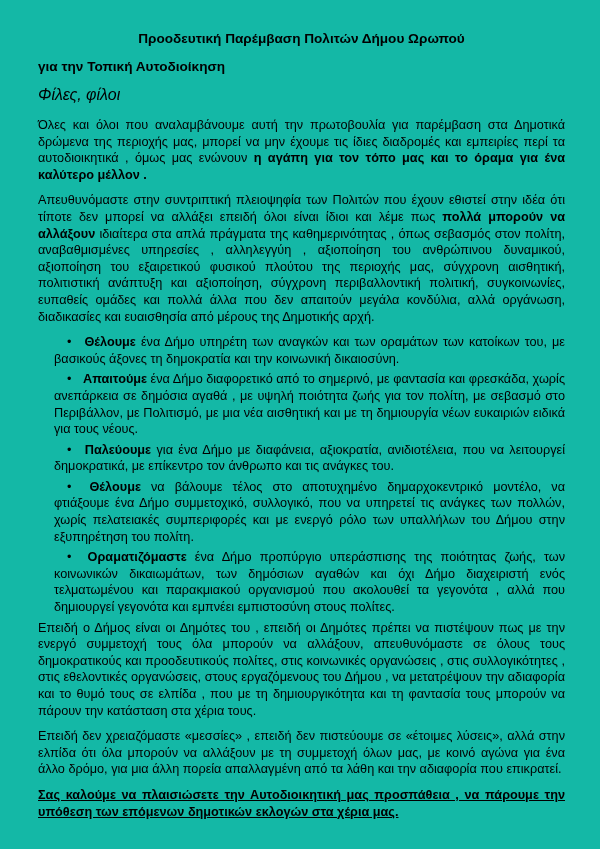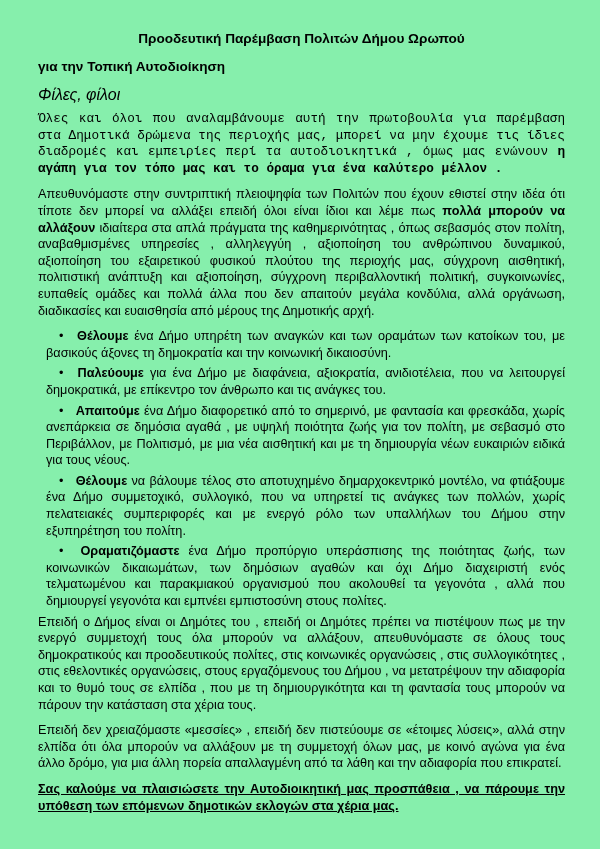--- a/index.html
+++ b/index.html
@@ -7,21 +7,21 @@
     background: #ffffff;
     font-family: "Liberation Sans", "DejaVu Sans", sans-serif;
     color: #000000;
     -webkit-font-smoothing: antialiased;
   }
   .page {
     position: relative;
     width: 600px;
     height: 849px;
     margin: 0 auto;
-    background: #86efac;
+    background: #14b8a6;
     box-sizing: border-box;
     padding: 30px 35px 0 38px;
     overflow: hidden;
   }
   .doc-title {
     font-size: 13.6px;
     font-weight: bold;
     text-align: center;
     margin: 0;
     line-height: 17px;
@@ -38,45 +38,45 @@
     font-style: italic;
     margin: 12px 0 0 0;
     line-height: 16px;
   }
   .para, .bullet, .closing {
     font-size: 12.7px;
     line-height: 16.6px;
     text-align: justify;
     margin: 0 0 9px 0;
   }
-  .para.first { margin-top: 8px; font-family: Liberation Mono, monospace; }
+  .para.first { margin-top: 14px; }
   .bullet {
-    margin: 0 0 4px 8px;
+    margin: 0 0 4px 16px;
     text-indent: 13px;
   }
   .bullet .dot { letter-spacing: 4px; }
   .closing { font-weight: bold; text-decoration: underline; }
   .b { font-weight: bold; }
 </style>
 </head>
 <body>
 
 <div class="page">
   <h1 class="doc-title">Προοδευτική Παρέμβαση Πολιτών Δήμου Ωρωπού</h1>
   <h2 class="doc-subtitle">για την Τοπική Αυτοδιοίκηση</h2>
 
   <p class="salutation">Φίλες, φίλοι</p>
 
   <p class="para first"><span>Όλες και όλοι που αναλαμβάνουμε αυτή την πρωτοβουλία για παρέμβαση στα Δημοτικά δρώμενα της περιοχής μας, μπορεί να μην έχουμε τις ίδιες διαδρομές και εμπειρίες περί τα αυτοδιοικητικά , όμως μας ενώνουν </span><span class="b">η αγάπη για τον τόπο μας και το όραμα για ένα καλύτερο μέλλον .</span></p>
 
   <p class="para"><span>Απευθυνόμαστε στην συντριπτική πλειοψηφία των Πολιτών που έχουν εθιστεί στην ιδέα ότι τίποτε δεν μπορεί να αλλάξει επειδή όλοι είναι ίδιοι  και λέμε πως </span><span class="b">πολλά μπορούν να αλλάξουν</span><span> ιδιαίτερα στα απλά πράγματα της καθημερινότητας , όπως σεβασμός στον πολίτη, αναβαθμισμένες υπηρεσίες , αλληλεγγύη , αξιοποίηση του ανθρώπινου δυναμικού, αξιοποίηση του εξαιρετικού φυσικού πλούτου της περιοχής μας, σύγχρονη αισθητική, πολιτιστική ανάπτυξη και αξιοποίηση, σύγχρονη περιβαλλοντική πολιτική, συγκοινωνίες, ευπαθείς ομάδες και πολλά άλλα που δεν απαιτούν μεγάλα κονδύλια, αλλά οργάνωση, διαδικασίες και ευαισθησία από μέρους της Δημοτικής αρχή.</span></p>
 
   <p class="bullet"><span class="dot">•  </span><span class="b">Θέλουμε</span><span> ένα Δήμο  υπηρέτη των αναγκών  και των  οραμάτων των κατοίκων του, με βασικούς άξονες τη δημοκρατία και την κοινωνική δικαιοσύνη.</span></p>
+  <p class="bullet"><span class="dot">•  </span><span class="b">Απαιτούμε</span><span> ένα Δήμο διαφορετικό από το σημερινό, με φαντασία και φρεσκάδα, χωρίς ανεπάρκεια σε δημόσια αγαθά , με υψηλή ποιότητα ζωής για τον πολίτη, με σεβασμό στο Περιβάλλον, με Πολιτισμό, με μια νέα αισθητική  και με τη δημιουργία νέων ευκαιριών ειδικά για τους νέους.</span></p>
   <p class="bullet"><span class="dot">•  </span><span class="b">Παλεύουμε</span><span> για ένα Δήμο με διαφάνεια, αξιοκρατία, ανιδιοτέλεια, που να λειτουργεί δημοκρατικά, με επίκεντρο τον άνθρωπο και τις ανάγκες του.</span></p>
-  <p class="bullet"><span class="dot">•  </span><span class="b">Απαιτούμε</span><span> ένα Δήμο διαφορετικό από το σημερινό, με φαντασία και φρεσκάδα, χωρίς ανεπάρκεια σε δημόσια αγαθά , με υψηλή ποιότητα ζωής για τον πολίτη, με σεβασμό στο Περιβάλλον, με Πολιτισμό, με μια νέα αισθητική  και με τη δημιουργία νέων ευκαιριών ειδικά για τους νέους.</span></p>
   <p class="bullet"><span class="dot">•  </span><span class="b">Θέλουμε</span><span> να βάλουμε τέλος  στο αποτυχημένο δημαρχοκεντρικό μοντέλο, να φτιάξουμε ένα Δήμο συμμετοχικό, συλλογικό, που να υπηρετεί τις ανάγκες  των πολλών, χωρίς πελατειακές συμπεριφορές  και με ενεργό ρόλο των υπαλλήλων του Δήμου στην εξυπηρέτηση του πολίτη.</span></p>
   <p class="bullet"><span class="dot">•  </span><span class="b">Οραματιζόμαστε</span><span> ένα Δήμο προπύργιο υπεράσπισης της ποιότητας ζωής, των κοινωνικών δικαιωμάτων, των δημόσιων αγαθών και όχι  Δήμο διαχειριστή ενός τελματωμένου και παρακμιακού οργανισμού που ακολουθεί τα γεγονότα , αλλά που δημιουργεί γεγονότα και εμπνέει  εμπιστοσύνη στους πολίτες.</span></p>
 
   <p class="para"><span>Επειδή ο Δήμος είναι οι Δημότες του , επειδή οι Δημότες πρέπει να πιστέψουν πως με την ενεργό συμμετοχή τους όλα μπορούν να αλλάξουν, απευθυνόμαστε σε όλους τους  δημοκρατικούς και προοδευτικούς πολίτες, στις κοινωνικές οργανώσεις , στις συλλογικότητες , στις εθελοντικές οργανώσεις, στους εργαζόμενους του Δήμου , να μετατρέψουν την αδιαφορία και το θυμό τους  σε ελπίδα , που με τη  δημιουργικότητα και τη φαντασία τους μπορούν να πάρουν την κατάσταση στα χέρια τους.</span></p>
 
   <p class="para"><span>Επειδή δεν χρειαζόμαστε «μεσσίες» , επειδή δεν πιστεύουμε σε «έτοιμες λύσεις», αλλά στην ελπίδα ότι όλα μπορούν να αλλάξουν με τη συμμετοχή  όλων μας, με κοινό αγώνα για ένα άλλο δρόμο,  για μια άλλη πορεία απαλλαγμένη από τα λάθη και την αδιαφορία που επικρατεί.</span></p>
 
   <p class="closing"><span class="b">Σας καλούμε  να πλαισιώσετε την  Αυτοδιοικητική μας  προσπάθεια , να πάρουμε την υπόθεση των επόμενων δημοτικών εκλογών στα χέρια μας.</span></p>
 </div>
 

